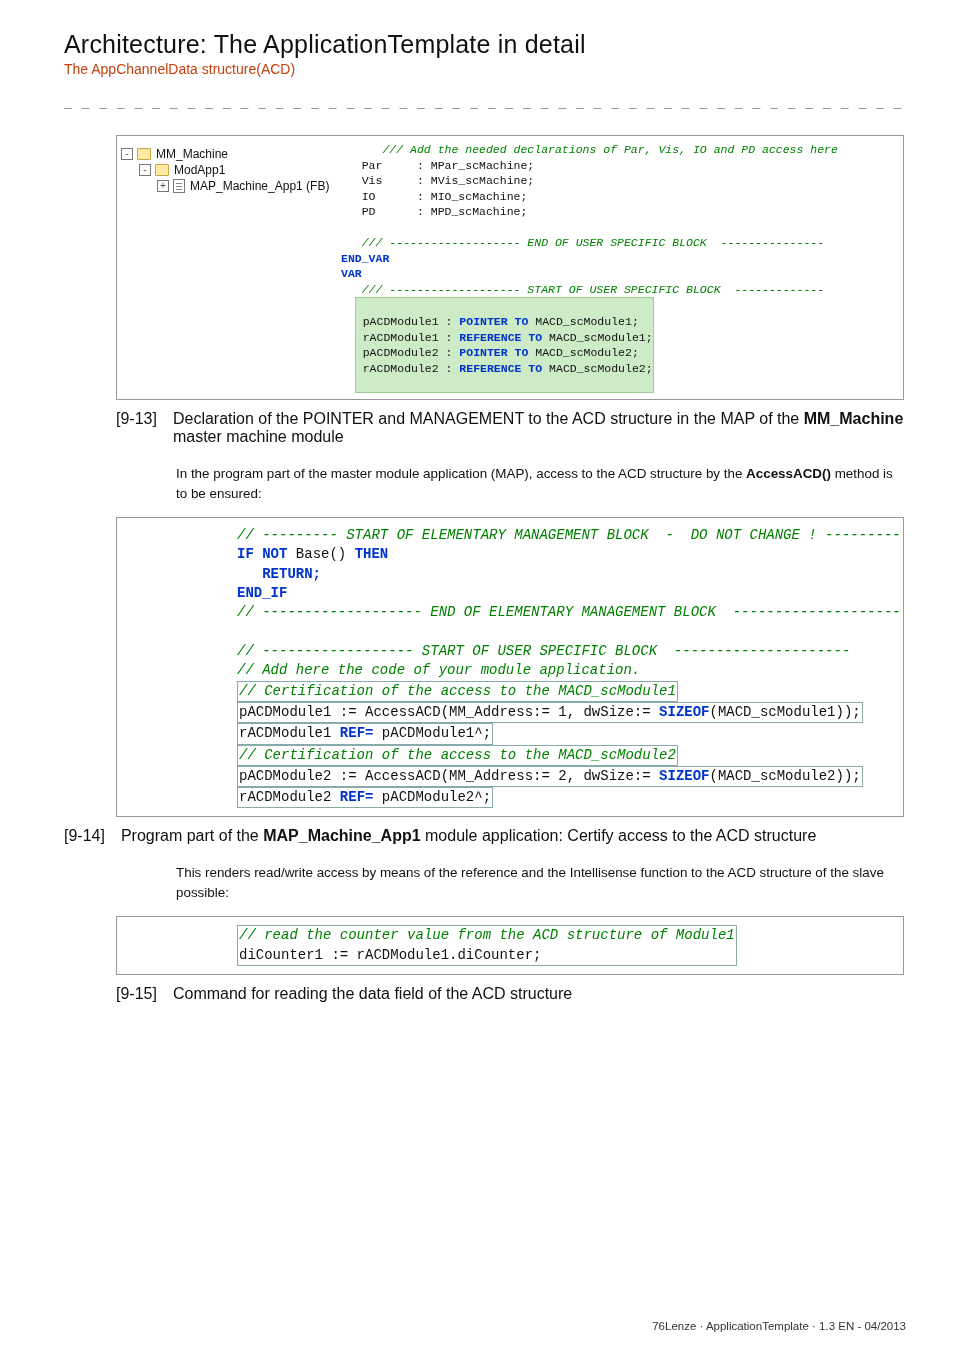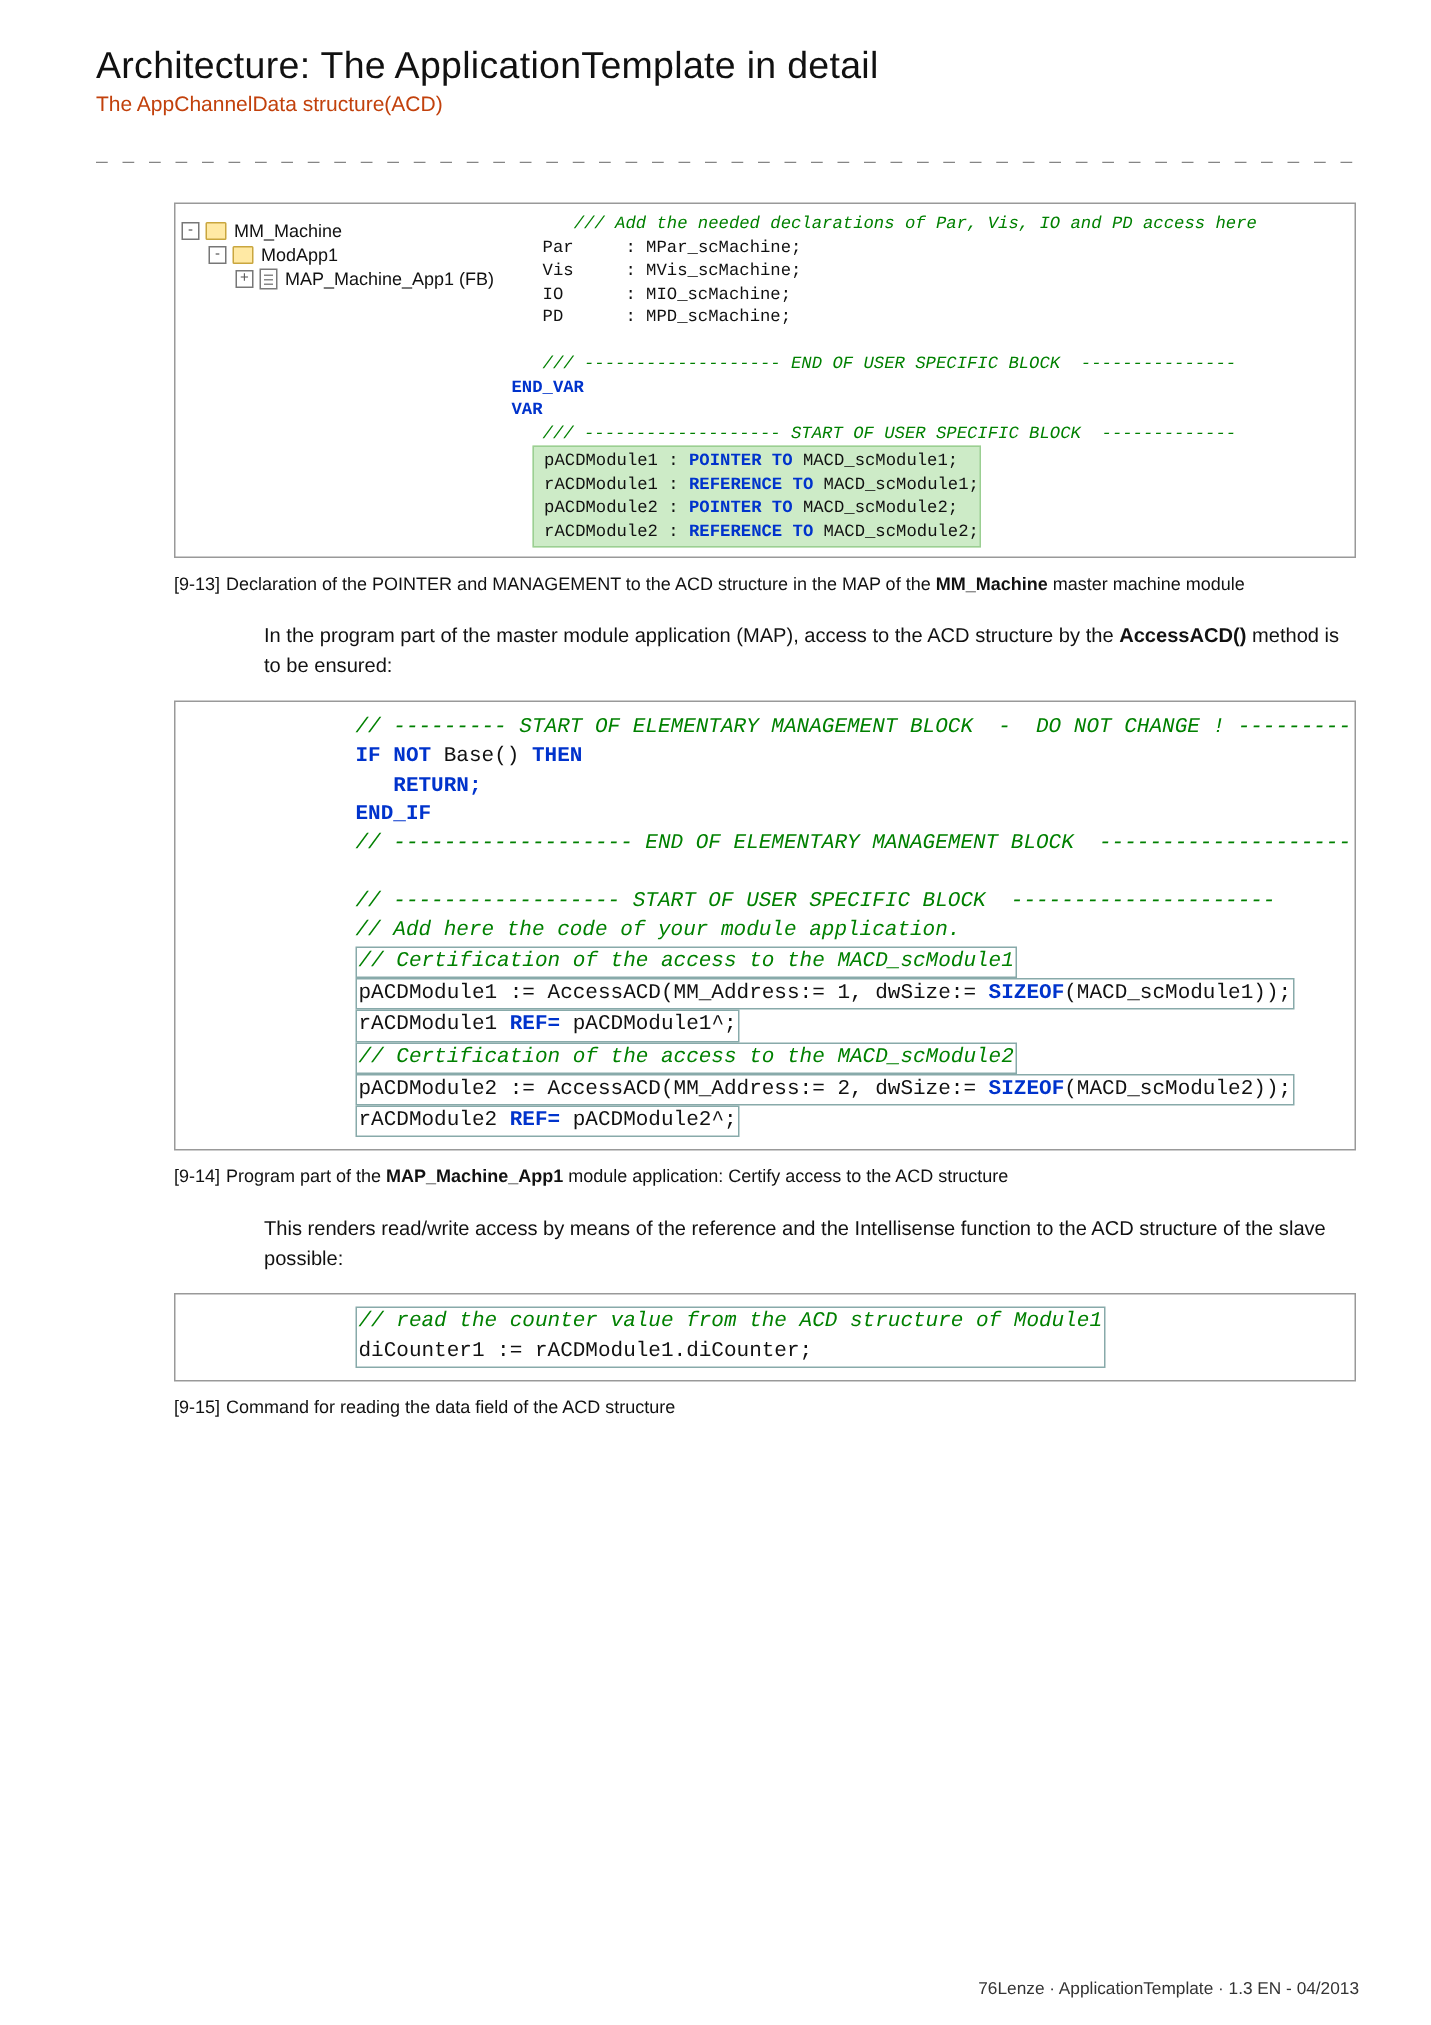--- a/index.html
+++ b/index.html
@@ -19,23 +19,23 @@
   .tree .folder { width: 14px; height: 12px; background: #ffe9a4; border: 1px solid #c9a63e; border-radius: 1px; margin-right: 5px; flex-shrink:0; }
   .tree .sheet { width: 12px; height: 14px; border: 1px solid #7a7a7a; position: relative; margin-right: 5px; background: #fff; flex-shrink:0; }
   .tree .sheet::before { content: ""; position: absolute; left: 2px; right: 2px; top: 3px; height: 1px; background: #888; box-shadow: 0 3px 0 #888, 0 6px 0 #888; }
   .tree .lvl1 { padding-left: 0; }
   .tree .lvl2 { padding-left: 18px; }
   .tree .lvl3 { padding-left: 36px; }
 
   .code1 { flex: 1; font-family: Consolas, "Courier New", monospace; font-size: 11.5px; line-height: 1.35; padding: 2px 4px 2px 0; white-space: pre; }
   .c-green { color: #008000; font-style: italic; text-align: center; }
   .c-blue  { color: #0033cc; font-weight: bold; }
-  .code1 .hl { background: #cdebc7; display: inline-block; border: 1px solid #9bcf92; padding: 2px 0; }
+  .code1 .hl { background: #cdebc7; display: inline-block; border: 1px solid #9bcf92; padding: 16px 0; }
 
-  .cap-row { display: flex; gap: 4px; font-size: 12px; margin: 8px 0 18px 0; }
+  .cap-row { display: flex; gap: 16px; font-size: 16px; margin: 8px 0 18px 0; }
   .cap-tag { white-space: nowrap; }
   .cap-txt { }
   .bold { font-weight: 600; }
 
   .para { font-size: 13.4px; line-height: 1.45; margin-left: 112px; margin-right: 2px; margin-bottom: 14px; }
 
   .codebox { border: 1px solid #999; padding: 8px 10px 8px 120px; font-family: Consolas, "Courier New", monospace; font-size: 14px; line-height: 1.38; white-space: pre; margin-bottom: 10px; }
   .codebox .box { border: 1px solid #8aa; display: inline-block; padding: 0 1px; }
 
   .smallcode { padding-left: 120px; }
@@ -107,21 +107,21 @@
 <span class="c-green">// ------------------ START OF USER SPECIFIC BLOCK  ---------------------</span>
 <span class="c-green">// Add here the code of your module application.</span>
 <span class="box"><span class="c-green">// Certification of the access to the MACD_scModule1</span></span>
 <span class="box"><span>pACDModule1 := AccessACD(MM_Address:= 1, dwSize:= </span><span class="c-blue">SIZEOF</span><span>(MACD_scModule1));</span></span>
 <span class="box"><span>rACDModule1 </span><span class="c-blue">REF=</span><span> pACDModule1^;</span></span>
 <span class="box"><span class="c-green">// Certification of the access to the MACD_scModule2</span></span>
 <span class="box"><span>pACDModule2 := AccessACD(MM_Address:= 2, dwSize:= </span><span class="c-blue">SIZEOF</span><span>(MACD_scModule2));</span></span>
 <span class="box"><span>rACDModule2 </span><span class="c-blue">REF=</span><span> pACDModule2^;</span></span></div>
   </div>
 
-  <div class="cap-row" style="margin-left:52px">
+  <div class="cap-row" style="">
     <div class="cap-tag">[9-14]</div>
     <div class="cap-txt">
       <span>Program part of the </span><span class="bold">MAP_Machine_App1</span><span> module application: Certify access to the ACD structure</span>
     </div>
   </div>
 
   <div class="para">This renders read/write access by means of the reference and the Intellisense function to the ACD structure of the slave possible:</div>
 
   <div class="fig">
     <div class="codebox smallcode"><span class="box"><span class="c-green">// read the counter value from the ACD structure of Module1</span>

